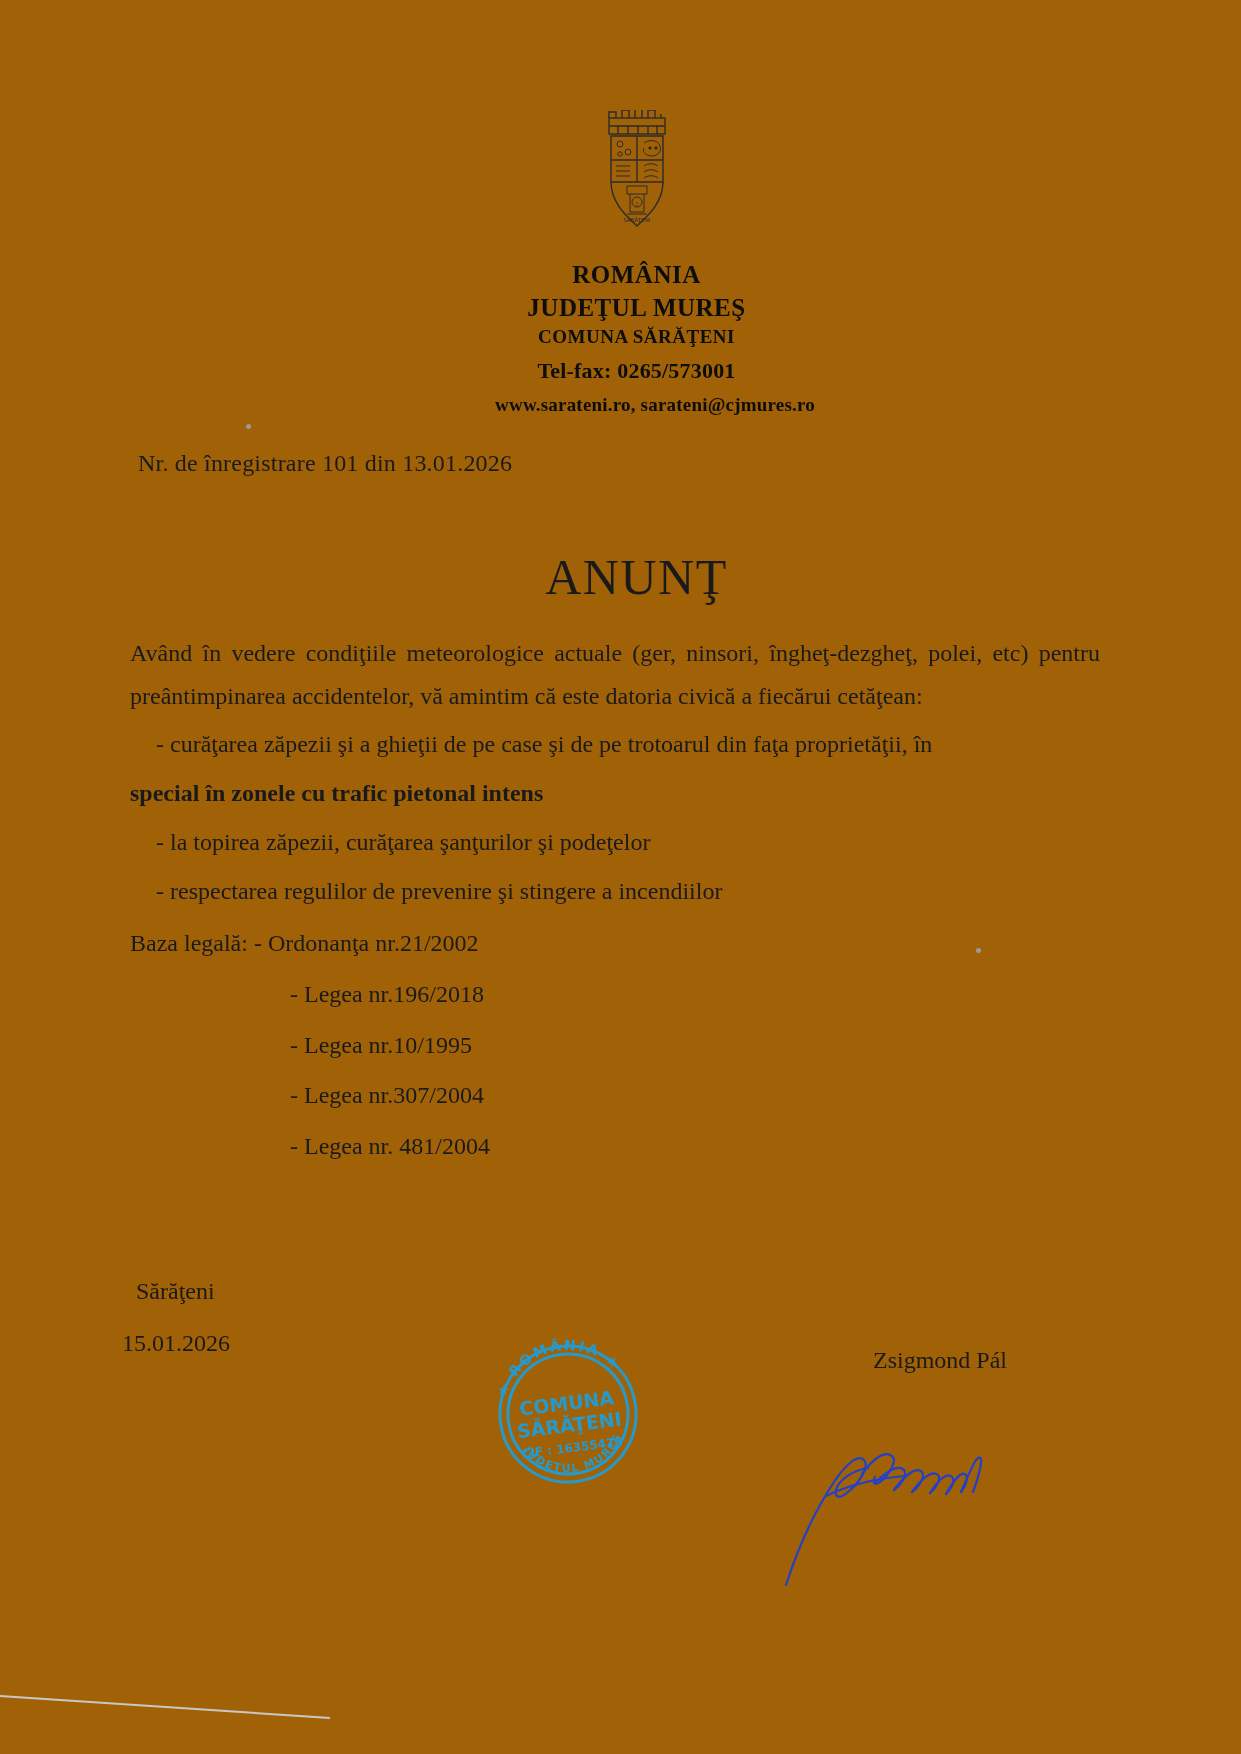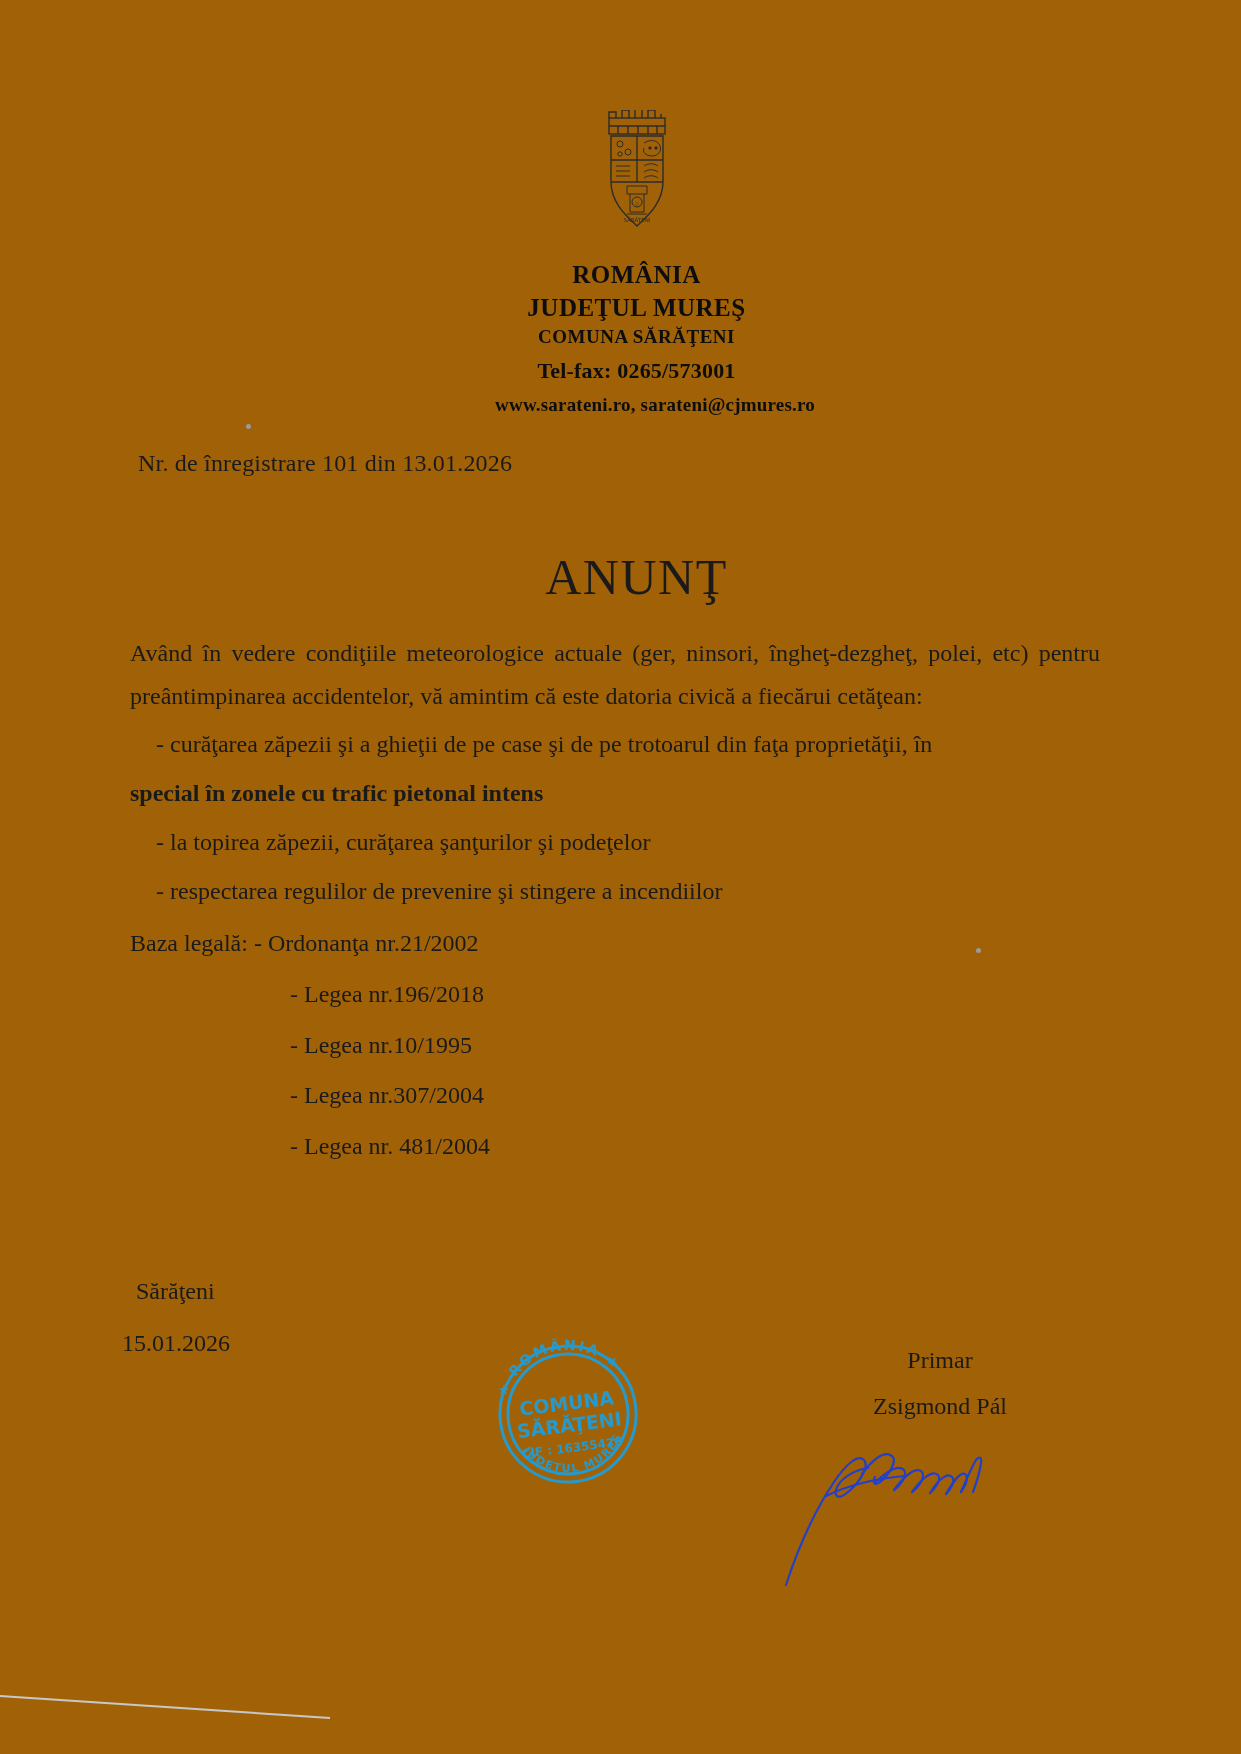--- a/index.html
+++ b/index.html
@@ -263,21 +263,20 @@
       <text font-family="DejaVu Sans, sans-serif" font-size="11" font-weight="bold" fill="#1b9fe0" letter-spacing="1.5">
         <textPath href="#arcBottom" startOffset="18%">JUDEŢUL MUREŞ</textPath>
       </text>
       <text x="86" y="82" text-anchor="middle" font-family="DejaVu Sans, sans-serif" font-size="19" font-weight="bold" fill="#1b9fe0">COMUNA</text>
       <text x="86" y="104" text-anchor="middle" font-family="DejaVu Sans, sans-serif" font-size="19" font-weight="bold" fill="#1b9fe0">SĂRĂŢENI</text>
       <text x="86" y="124" text-anchor="middle" font-family="DejaVu Sans, sans-serif" font-size="12" font-weight="bold" fill="#1b9fe0">CIF : 16355476</text>
     </svg>
   </div>
 
   <div class="sign-block">
-    <div>Primar</div>
     <div>Zsigmond Pál</div>
   </div>
 
   <div class="scribble">
     <svg width="230" height="160" viewBox="0 0 230 160" xmlns="http://www.w3.org/2000/svg">
       <g fill="none" stroke="#2340c8" stroke-width="2.2" stroke-linecap="round">
         <path d="M6 155 C 18 118, 34 82, 54 52 C 66 34, 78 24, 84 30 C 90 37, 78 54, 68 62 C 60 69, 54 68, 56 60 C 59 49, 74 40, 88 38"></path>
         <path d="M82 44 C 92 30, 104 20, 112 26 C 118 31, 108 46, 100 52 C 95 56, 92 53, 95 47"></path>
         <path d="M96 52 C 106 42, 118 34, 124 40 C 128 45, 120 56, 114 60"></path>
         <path d="M114 60 C 124 46, 136 36, 142 42 C 146 47, 138 58, 132 62"></path>

